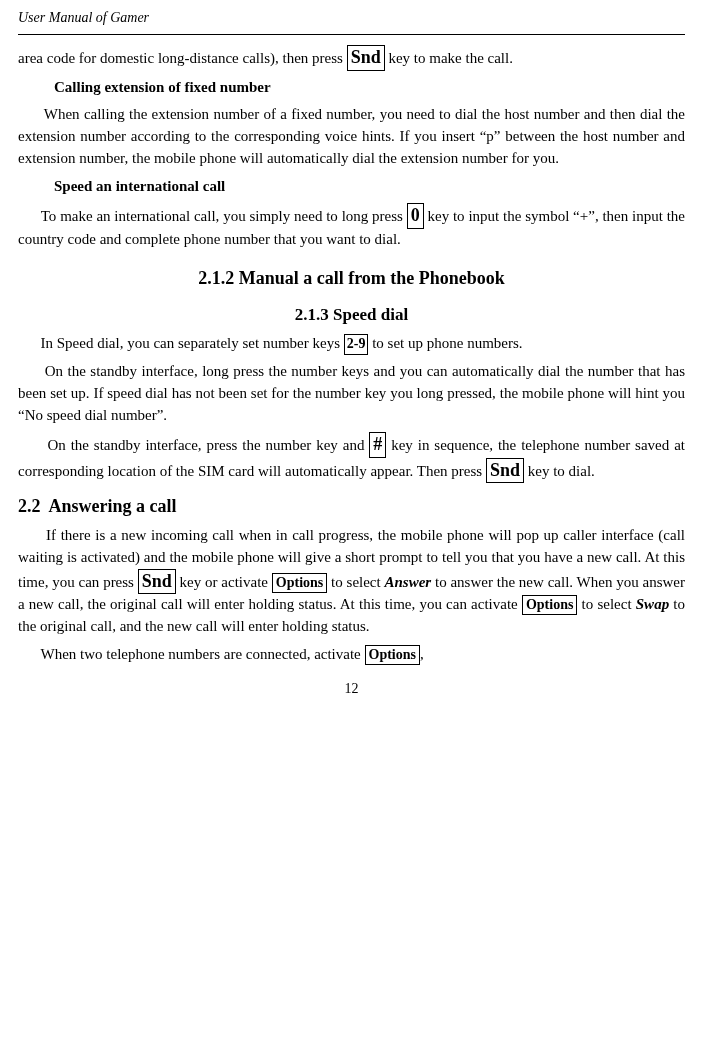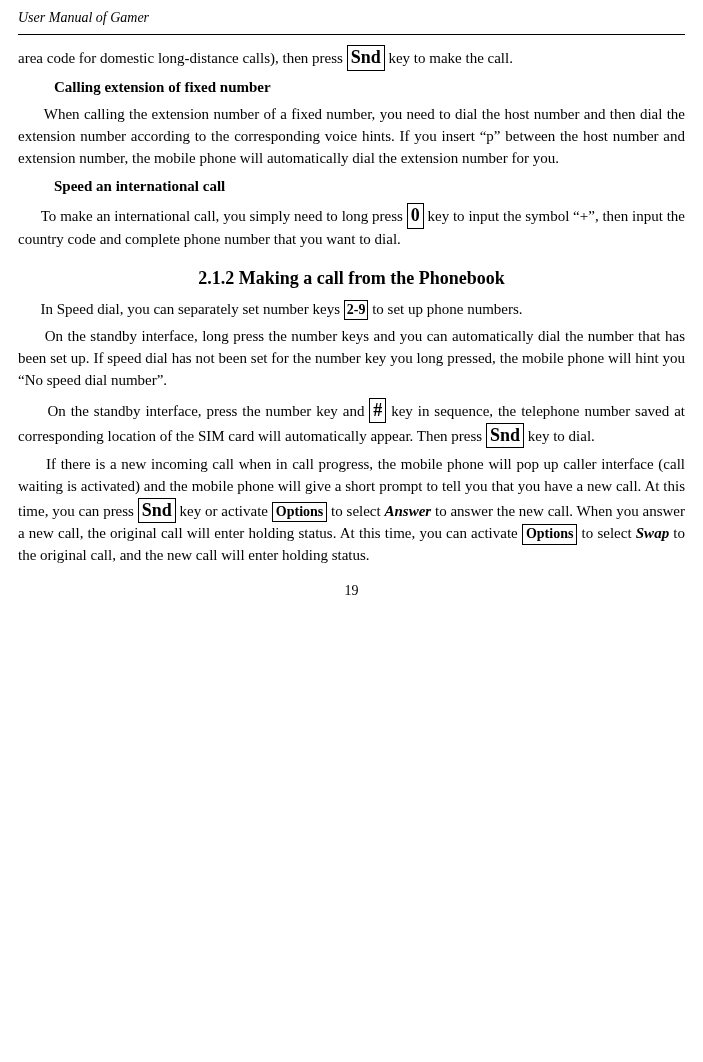--- a/index.html
+++ b/index.html
@@ -135,39 +135,48 @@
 
   <p class="indent">
     <span class="bold">Speed an international call</span>
   </p>
 
   <p>
     &nbsp;&nbsp;&nbsp;&nbsp;&nbsp;&nbsp;To make an international call, you simply need to long press <span class="inline-key">0</span> key to input the symbol “+”, then input the country code and complete phone number that you want to dial.
   </p>
 
   <div class="section-heading">
-    2.1.2 Making a call from the Phonebook
+    2.1.2 Manual a call from the Phonebook
   </div>
 
 
+  <div class="sub-heading">
+    2.1.3 Speed dial
+  </div>
 
   <p>
     &nbsp;&nbsp;&nbsp;&nbsp;&nbsp;&nbsp;In Speed dial, you can separately set number keys <span class="key-range">2-9</span> to set up phone numbers.
   </p>
 
   <p>
     &nbsp;&nbsp;&nbsp;&nbsp;&nbsp;&nbsp;On the standby interface, long press the number keys and you can automatically dial the number that has been set up. If speed dial has not been set for the number key you long pressed, the mobile phone will hint you “No speed dial number”.
   </p>
 
 
   <p>
     &nbsp;&nbsp;&nbsp;&nbsp;&nbsp;&nbsp;On the standby interface, press the number key and <span class="inline-key">#</span> key in sequence, the telephone number saved at corresponding location of the SIM card will automatically appear. Then press <span class="inline-key">Snd</span> key to dial.
   </p>
 
+  <div class="sub-heading" style="text-align:left; font-size:18px; margin-top:10px; margin-bottom:6px;">
+    2.2&nbsp; Answering a call
+  </div>
 
   <p>
     &nbsp;&nbsp;&nbsp;&nbsp;&nbsp;&nbsp;If there is a new incoming call when in call progress, the mobile phone will pop up caller interface (call waiting is activated) and the mobile phone will give a short prompt to tell you that you have a new call. At this time, you can press <span class="inline-key">Snd</span> key or activate <span class="inline-key-options">Options</span> to select <span class="bold-italic">Answer</span> to answer the new call. When you answer a new call, the original call will enter holding status. At this time, you can activate <span class="inline-key-options">Options</span> to select <span class="bold-italic">Swap</span> to the original call, and the new call will enter holding status.
   </p>
 
+  <p>
+    &nbsp;&nbsp;&nbsp;&nbsp;&nbsp;&nbsp;When two telephone numbers are connected, activate <span class="inline-key-options">Options</span>,
+  </p>
 
 </div>
 
-<div class="page-num">19</div>
+<div class="page-num">12</div>
 
 </body></html>

